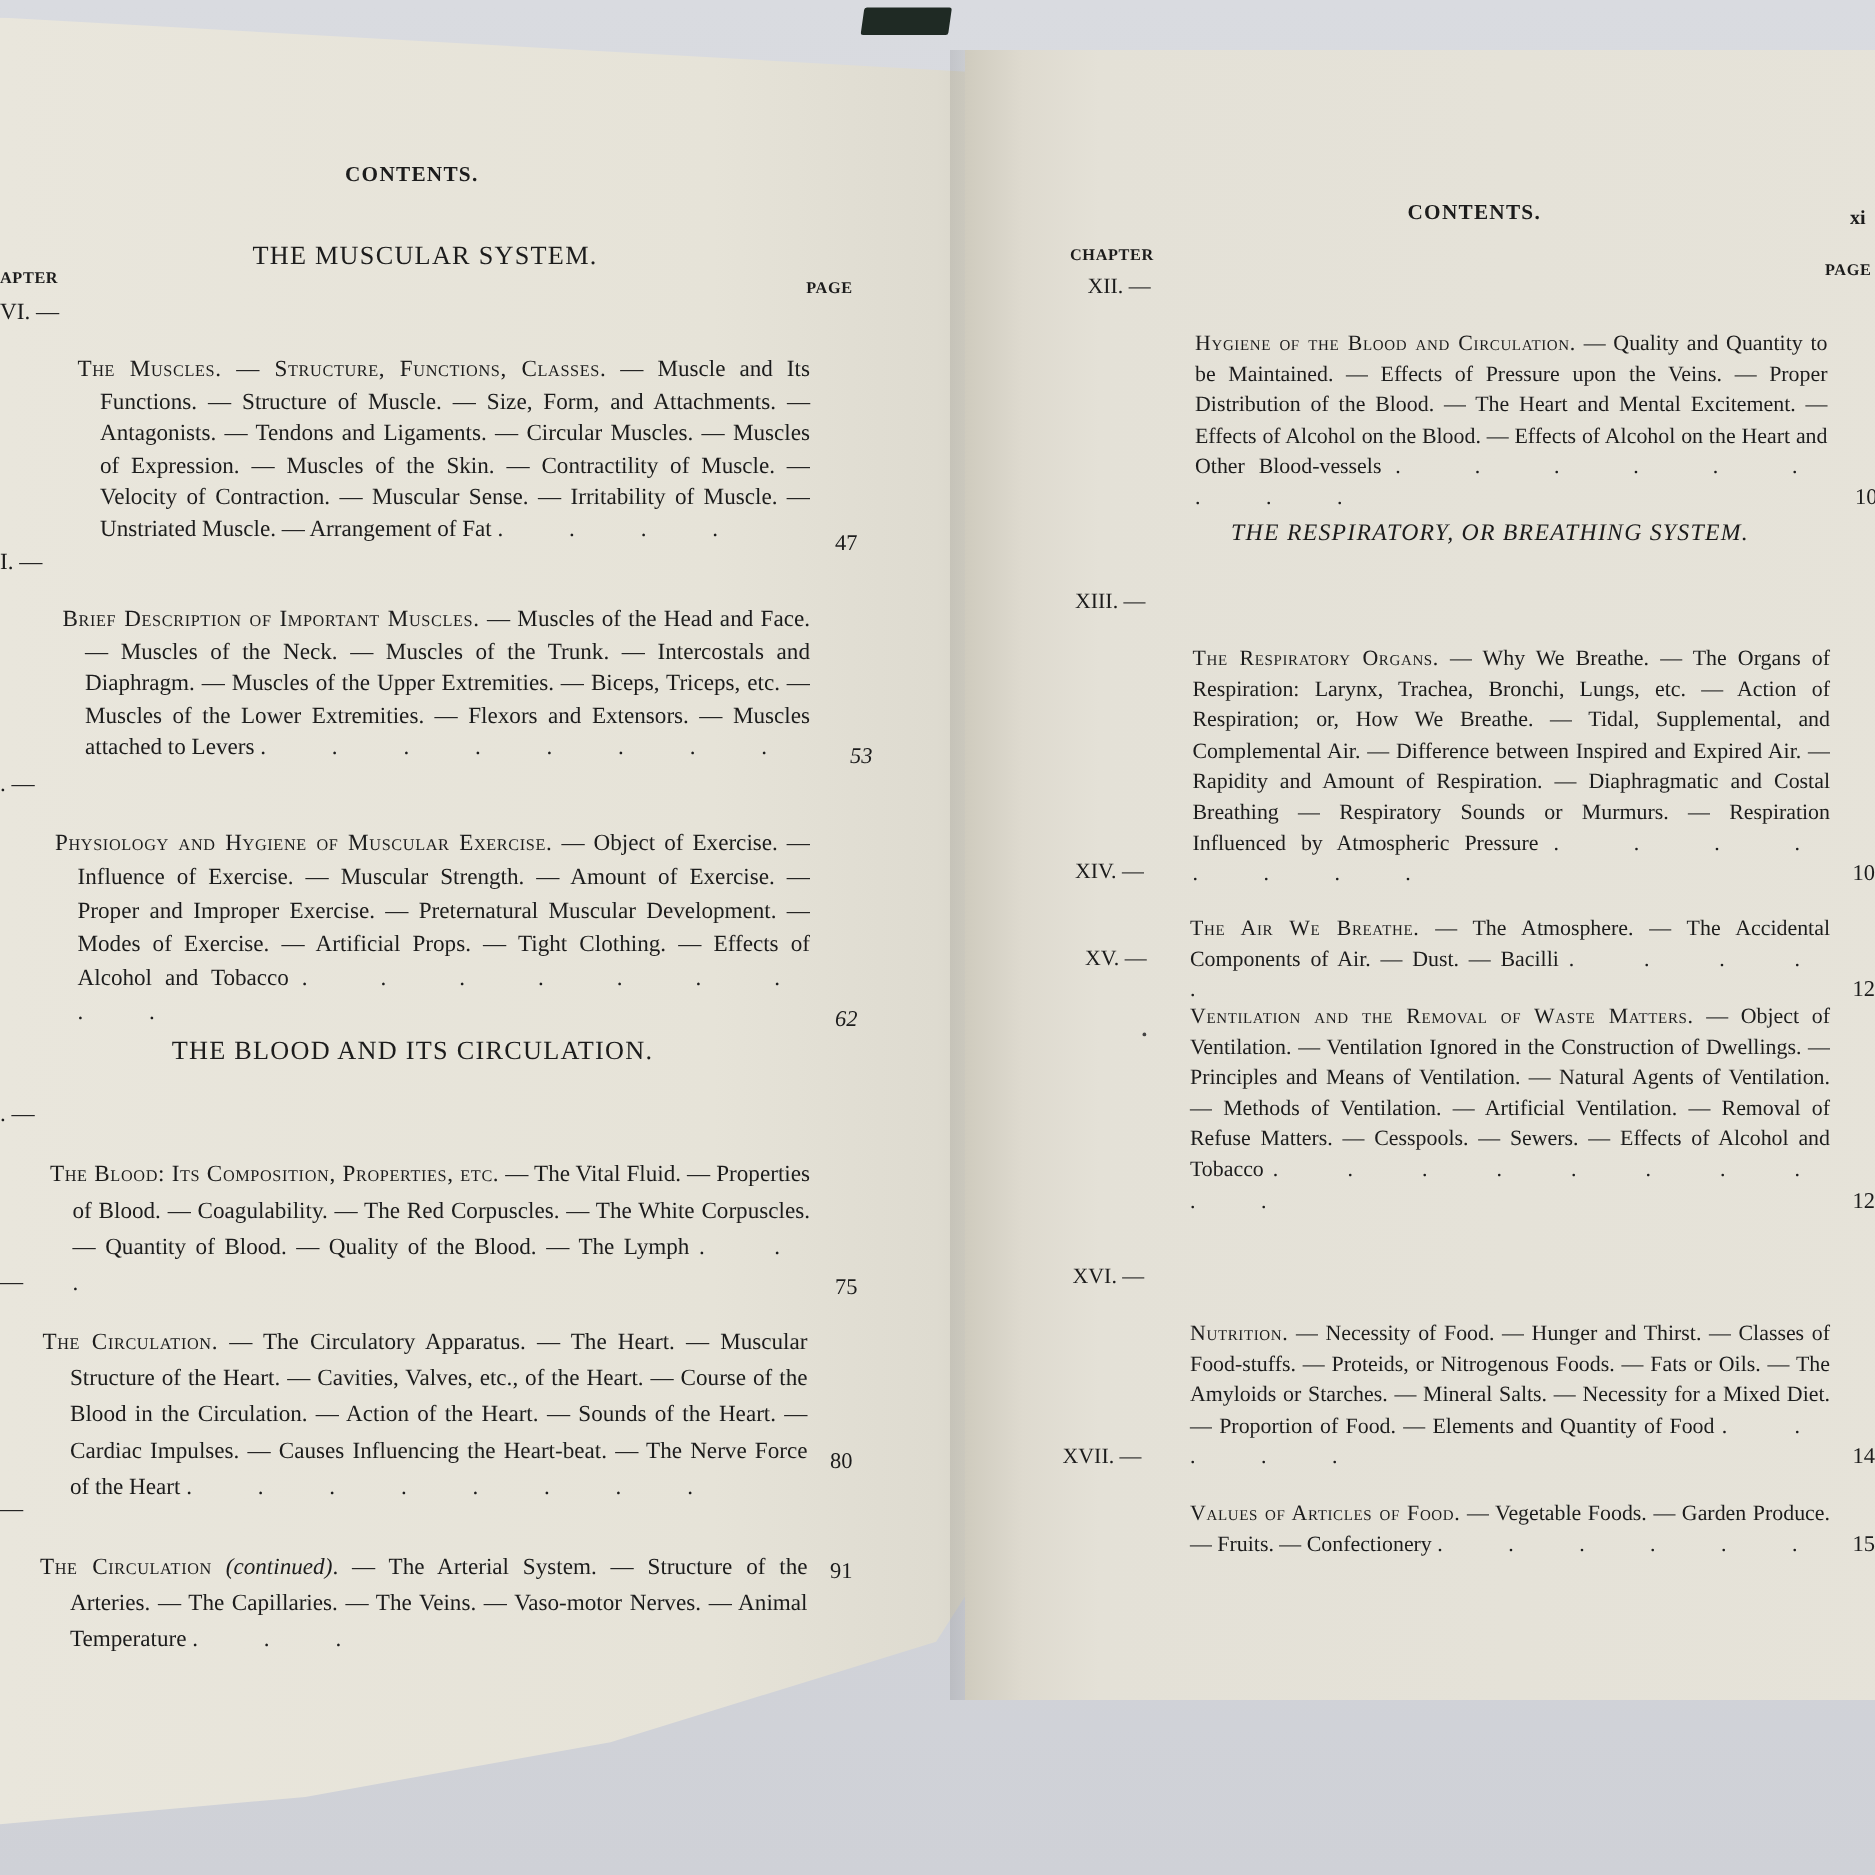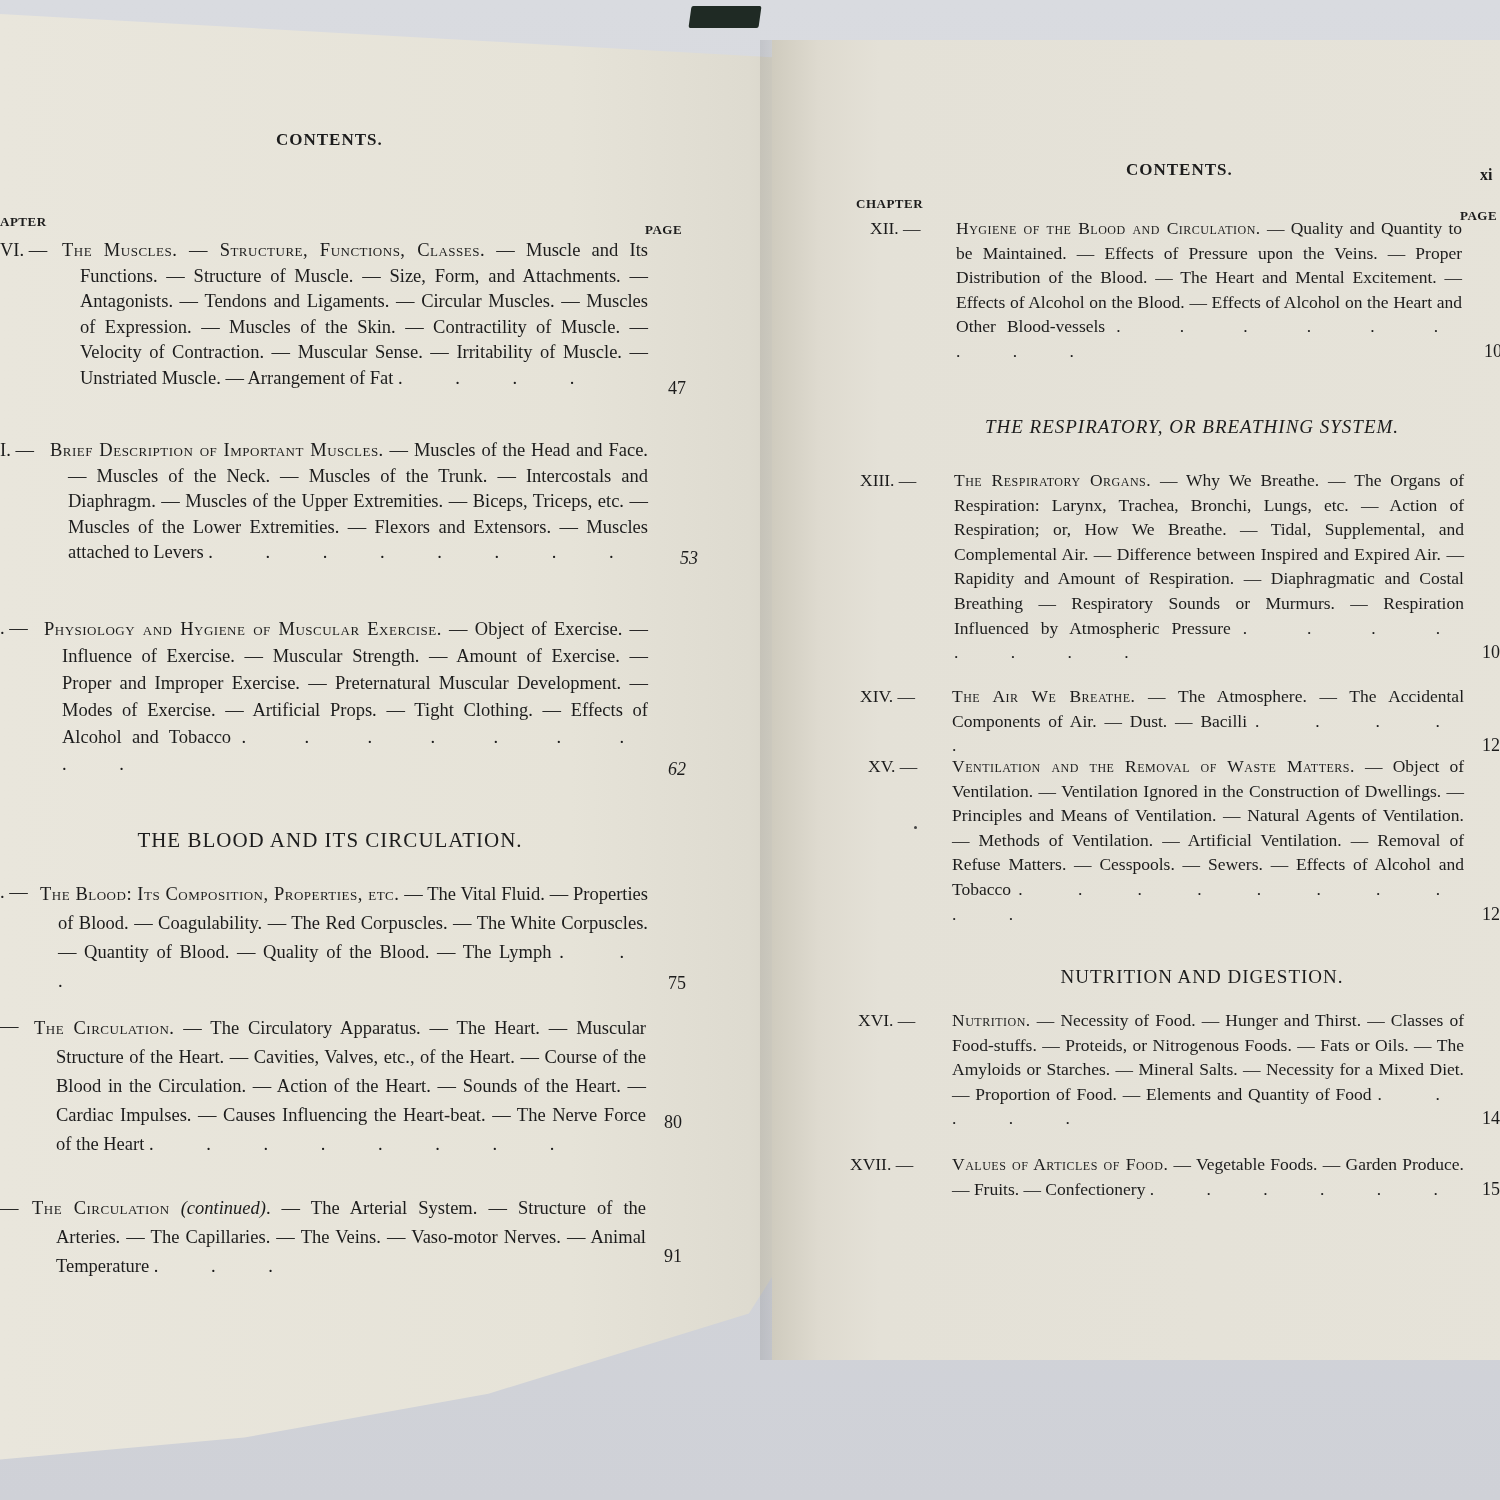--- a/index.html
+++ b/index.html
@@ -37,35 +37,36 @@
     }
     .folio { position: absolute; font-weight: bold; font-size: 16px; }
     .label-small {
       position: absolute; font-size: 13px; font-weight: bold; letter-spacing: 0.5px;
     }
     .section-title {
       position: absolute; font-size: 21px; letter-spacing: 1px; text-align: center;
     }
     .entry { position: absolute; font-size: 18.5px; line-height: 25.5px; }
     .entry .num { position: absolute; white-space: nowrap; }
-    .entry .body { text-align: justify; }
+    .entry .body { text-align: justify; margin-top: 46px; }
     .entry .title { font-variant: small-caps; letter-spacing: 0.5px; }
     .entry .ital { font-style: italic; }
     .entry .leader { letter-spacing: 24px; }
     .entry .pg { position: absolute; white-space: nowrap; font-size: 18px; }
     .speck { position: absolute; width: 3px; height: 3px; border-radius: 50%; background: #444; }
   </style>
 </head>
 <body>
 
 <div class="cover-top"></div>
 
 <div class="page page-left">
   <div class="running-head" style="left:276px; top:116px;">CONTENTS.</div>
 
+  <div class="section-title" style="left:120px; width:440px; top:178px;">THE MUSCULAR SYSTEM.</div>
   <div class="label-small" style="left:0px; top:200px;">APTER</div>
   <div class="label-small" style="left:645px; top:208px;">PAGE</div>
 
   <div class="entry" style="left:80px; top:224px; width:568px;">
     <span class="num" style="left:-80px; top:0;">VI. —</span>
     <div class="body" style="text-indent:-18px; padding-left:0;">
       <span class="title">The Muscles. — Structure, Functions, Classes.</span><span> — Muscle and Its Functions. — Structure of Muscle. — Size, Form, and Attachments. — Antagonists. — Tendons and Ligaments. — Circular Muscles. — Muscles of Expression. — Muscles of the Skin. — Contractility of Muscle. — Velocity of Contraction. — Muscular Sense. — Irritability of Muscle. — Unstriated Muscle. — Arrangement of Fat</span>
       <span class="leader">. . . .</span>
     </div>
     <span class="pg" style="left:588px; bottom:-10px;">47</span>
@@ -158,21 +159,20 @@
 
   <div class="entry" style="left:180px; top:714px; width:512px; font-size:17.5px; line-height:24.6px;">
     <span class="num" style="left:-84px; top:0;">XV. —</span>
     <div class="body">
       <span class="title">Ventilation and the Removal of Waste Matters.</span><span> — Object of Ventilation. — Ventilation Ignored in the Construction of Dwellings. — Principles and Means of Ventilation. — Natural Agents of Ventilation. — Methods of Ventilation. — Artificial Ventilation. — Removal of Refuse Matters. — Cesspools. — Sewers. — Effects of Alcohol and Tobacco</span>
       <span class="leader">. . . . . . . . . .</span>
     </div>
     <span class="pg" style="left:530px; bottom:0px;">128</span>
   </div>
 
-  <div class="section-title" style="left:180px; width:500px; top:926px; font-size:19px;">NUTRITION AND DIGESTION.</div>
 
   <div class="entry" style="left:180px; top:968px; width:512px; font-size:17.5px; line-height:24.6px;">
     <span class="num" style="left:-94px; top:0;">XVI. —</span>
     <div class="body">
       <span class="title">Nutrition.</span><span> — Necessity of Food. — Hunger and Thirst. — Classes of Food-stuffs. — Proteids, or Nitrogenous Foods. — Fats or Oils. — The Amyloids or Starches. — Mineral Salts. — Necessity for a Mixed Diet. — Proportion of Food. — Elements and Quantity of Food</span>
       <span class="leader">. . . . .</span>
     </div>
     <span class="pg" style="left:530px; bottom:0px;">143</span>
   </div>
 

